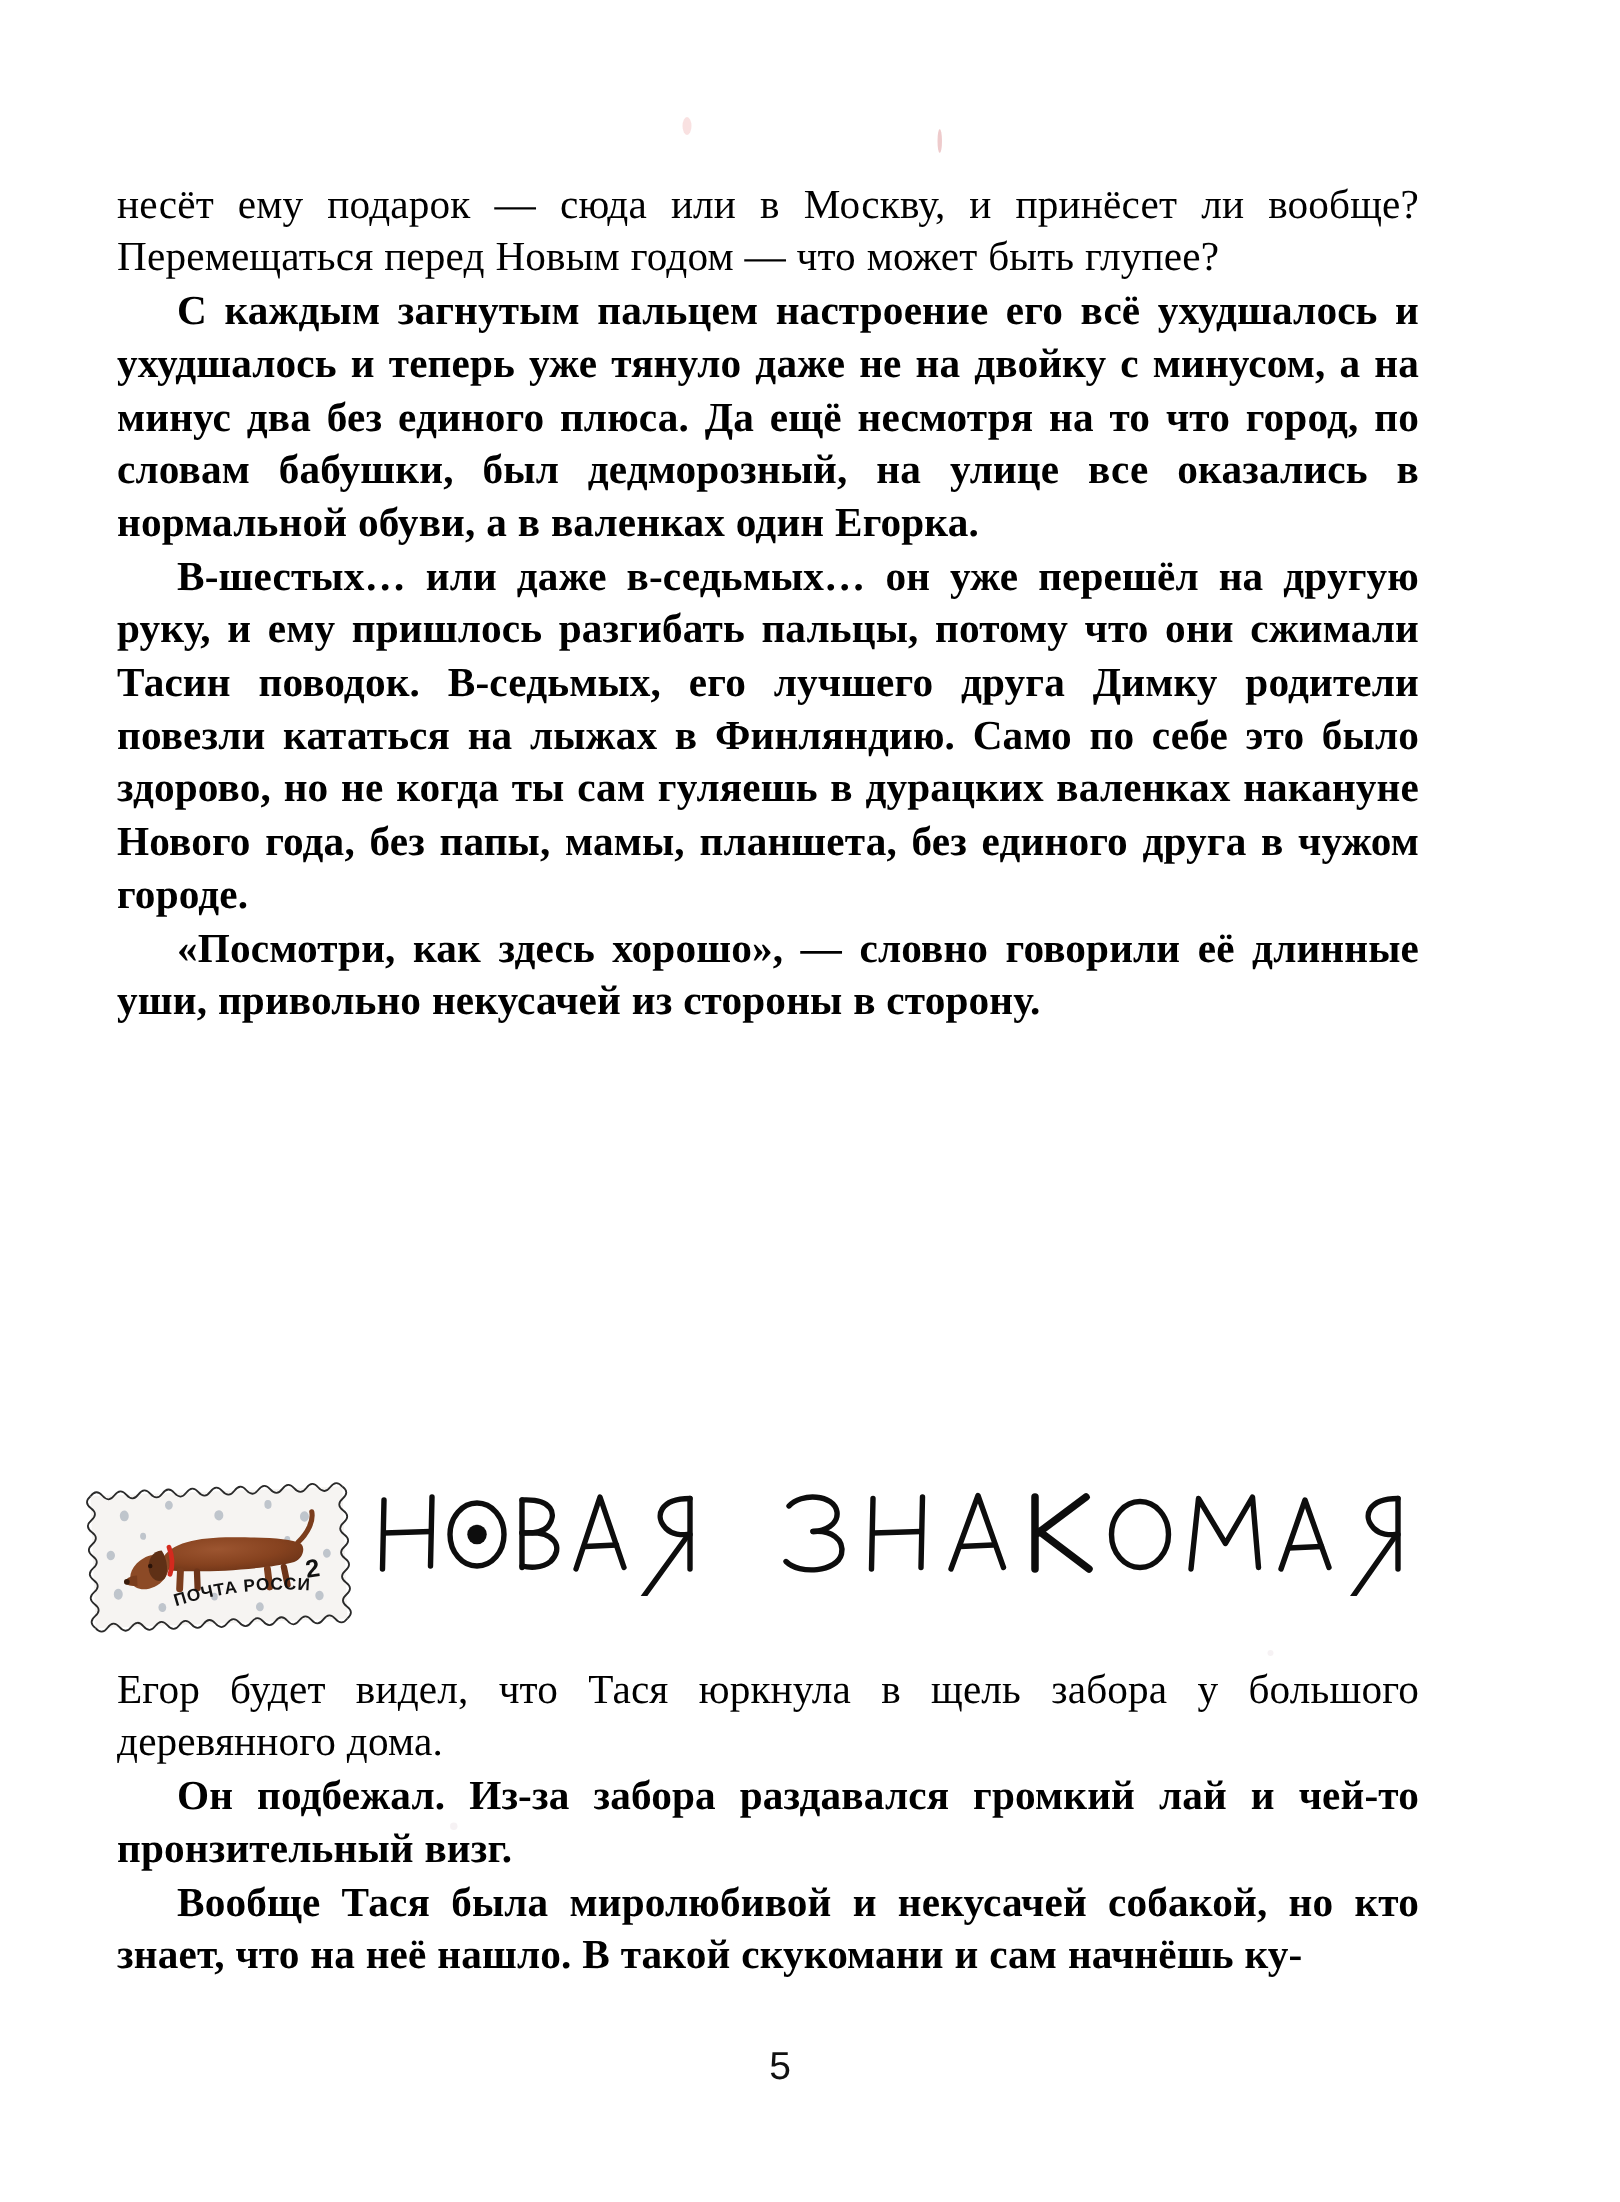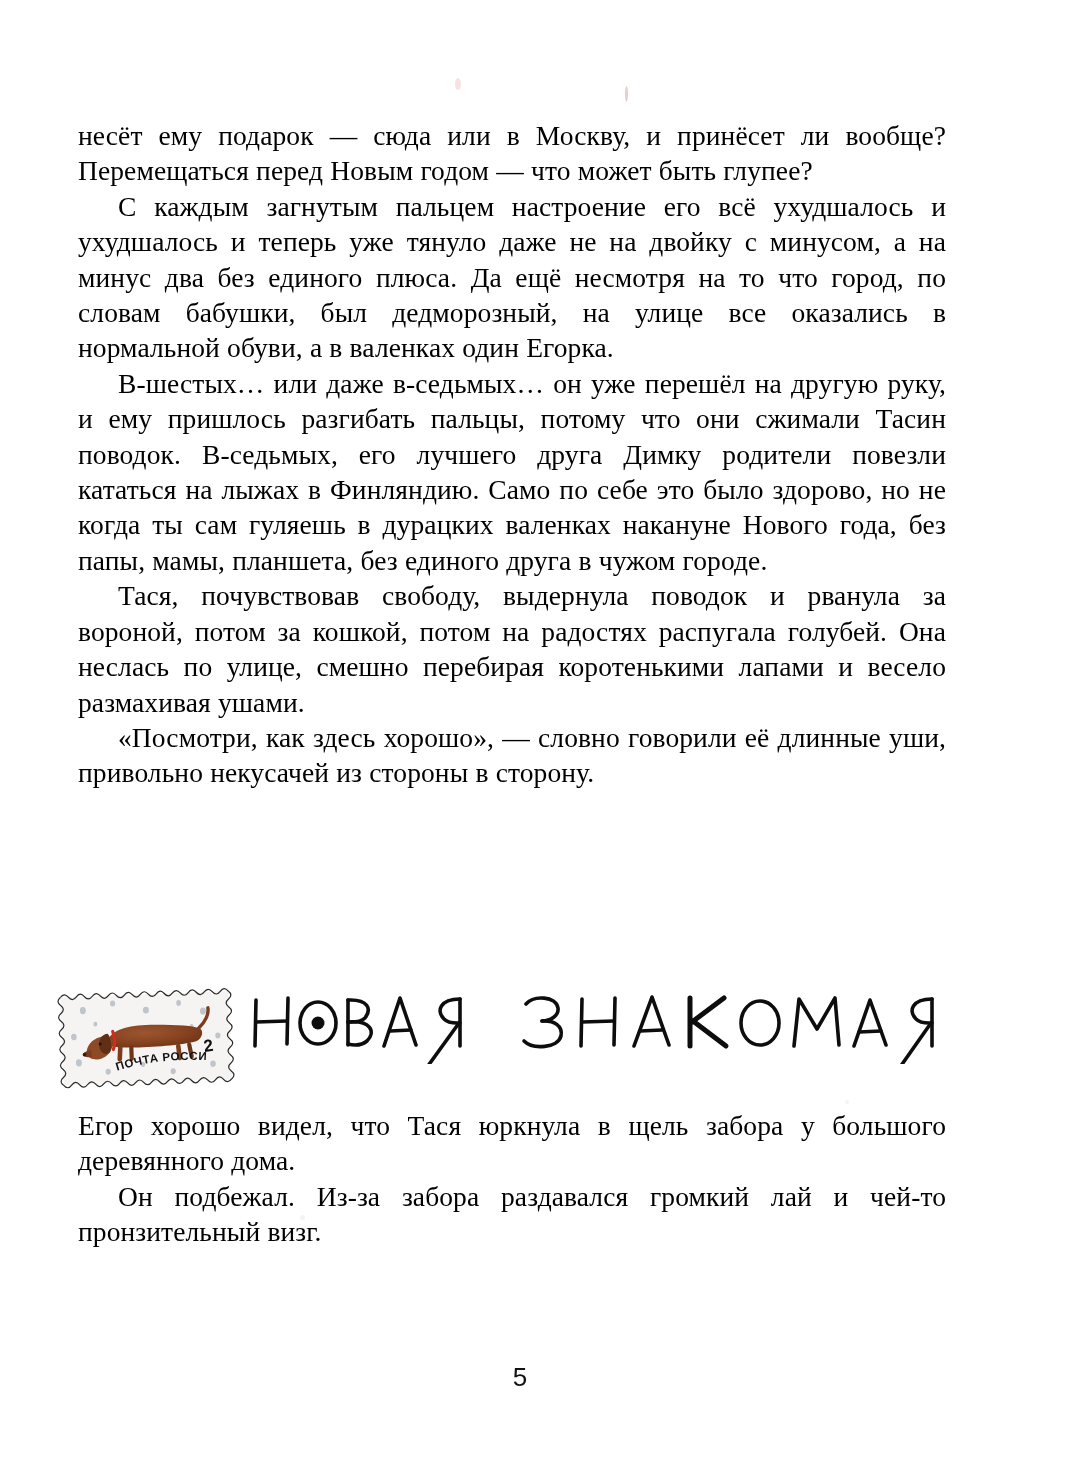--- a/index.html
+++ b/index.html
@@ -37,20 +37,21 @@
     font-size: 27.5px;
     line-height: 35.4px;
     text-align: justify;
     text-justify: inter-word;
     letter-spacing: 0.1px;
     word-spacing: 0.2px;
     hyphens: none;
   }
   p.indent {
     text-indent: 40px;
+    font-weight: bold;
   }
   
   p.para::after {
     content: "";
     display: inline-block;
     width: 100%;
   }
   p.para.nostretch::after { content: none; }
 
   
@@ -106,21 +107,20 @@
 
   <div class="speck" style="left:455px;top:78px;width:6px;height:12px;background:#f7d7d7;"></div>
   <div class="speck" style="left:625px;top:86px;width:3px;height:16px;background:#e8b9bb;"></div>
   <div class="speck" style="left:300px;top:1215px;width:5px;height:5px;"></div>
   <div class="speck" style="left:845px;top:1100px;width:4px;height:4px;"></div>
 
   <div class="textblock">
     <p class="para nostretch">несёт ему подарок — сюда или в Москву, и принёсет ли вообще? Перемещаться перед Новым годом — что может быть глупее?</p>
     <p class="para indent nostretch">С каждым загнутым пальцем настроение его всё ухудшалось и ухудшалось и теперь уже тянуло даже не на двойку с минусом, а на минус два без единого плюса. Да ещё несмотря на то что город, по словам бабушки, был дедморозный, на улице все оказались в нормальной обуви, а в валенках один Егорка.</p>
     <p class="para indent nostretch">В-шестых… или даже в-седьмых… он уже перешёл на другую руку, и ему пришлось разгибать пальцы, потому что они сжимали Тасин поводок. В-седьмых, его лучшего друга Димку родители повезли кататься на лыжах в Финляндию. Само по себе это было здорово, но не когда ты сам гуляешь в дурацких валенках накануне Нового года, без папы, мамы, планшета, без единого друга в чужом городе.</p>
-    <p class="para indent nostretch">Тася, почувствовав свободу, выдернула поводок и рванула за вороной, потом за кошкой, потом на радостях распугала голубей. Она неслась по улице, смешно перебирая коротенькими лапами и весело размахивая ушами.</p>
     <p class="para indent nostretch">«Посмотри, как здесь хорошо», — словно говорили её длинные уши, привольно некусачей из стороны в сторону.</p>
   </div>
 
   <div class="chapter-block">
 
     <div class="stamp-wrap">
       <svg width="200" height="106" viewBox="0 0 200 106" xmlns="http://www.w3.org/2000/svg">
         <defs>
           <clipPath id="stampclip">
             <rect x="10" y="8" width="168" height="88" rx="1"></rect>
@@ -244,19 +244,20 @@
 
           <path d="M684 15 C664 15 660 27 668 35 C673 40 680 39 684 39"></path>
           <path d="M684 15 L684 62"></path>
           <path d="M683 39 L650 86"></path>
         </g>
       </svg>
     </div>
   </div>
 
   <div class="textblock" style="top:1108px;">
-    <p class="para nostretch">Егор хорошо видел, что Тася юркнула в щель забора у большого деревянного дома.</p>
+    <p class="para nostretch">Егор будет видел, что Тася юркнула в щель забора у большого деревянного дома.</p>
     <p class="para indent nostretch">Он подбежал. Из-за забора раздавался громкий лай и чей-то пронзительный визг.</p>
+    <p class="para indent nostretch">Вообще Тася была миролюбивой и некусачей собакой, но кто знает, что на неё нашло. В такой скукомани и сам начнёшь ку-</p>
   </div>
 
   <div class="folio">5</div>
 
 </div>
 
 </body></html>

